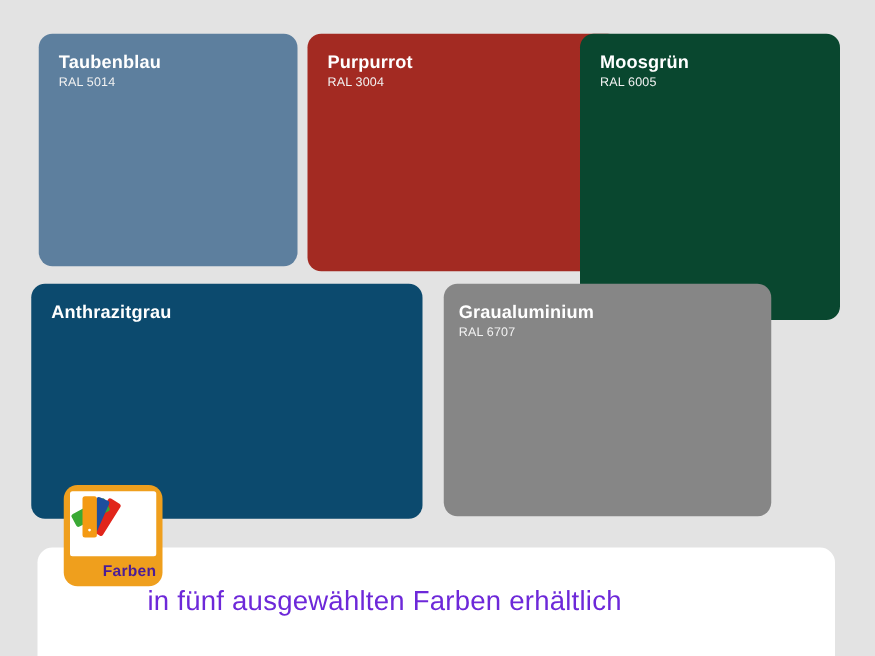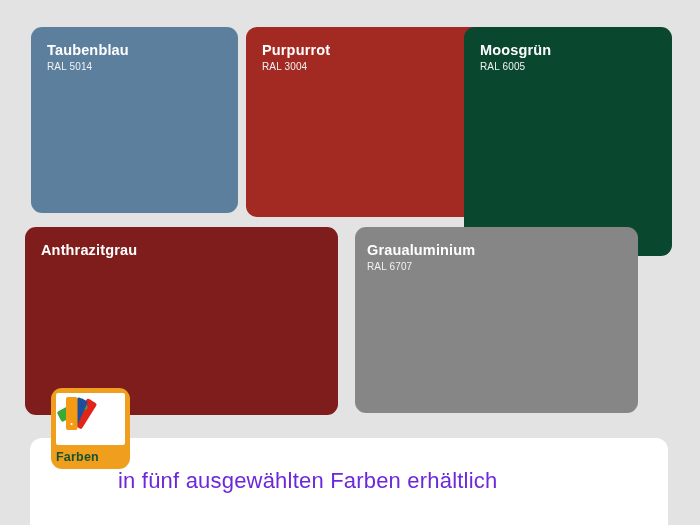--- a/index.html
+++ b/index.html
@@ -47,21 +47,21 @@
     line-height: 1.35;
     white-space: nowrap;
   }
 
   
   #sw-0 { left: 31px;  top: 27px;  width: 207px; height: 186px; }
   #sw-1 { left: 246px; top: 27px;  width: 251px; height: 190px; }
   #sw-2 { left: 464px; top: 27px;  width: 208px; height: 229px; }
   
   #sw-3 { left: 25px;  top: 227px; width: 313px; height: 188px; }
-  #sw-4 { left: 355px; top: 227px; width: 283px; height: 186px; padding-left: 12px; }
+  #sw-4 { left: 355px; top: 227px; width: 262px; height: 186px; padding-left: 12px; }
 
   
   #bottom-panel {
     position: absolute;
     left: 30px;
     top: 438px;
     width: 638px;
     height: 87px;
     background: #ffffff;
     border-radius: 12px 12px 0 0;
@@ -93,22 +93,22 @@
     width: 69px;
     height: 52px;
     background: #ffffff;
     border-radius: 2px;
     position: relative;
     overflow: hidden;
   }
   #logo-label {
     display: block;
     width: 100%;
-    text-align: left;
-    color: #14532d;
+    text-align: right;
+    color: #4c1d95;
     font-size: 12.5px;
     font-weight: bold;
     line-height: 24px;
     letter-spacing: 0.2px;
   }
   #logo-svg { position: absolute; left: 0; top: 0; }
 </style>
 </head>
 <body style="background: rgb(227, 227, 227);">
 
@@ -122,21 +122,21 @@
   <div class="swatch" id="sw-1" style="background: rgb(163, 42, 34);">
     <span class="sw-name">Purpurrot</span>
     <span class="sw-code">RAL 3004</span>
   </div>
 
   <div class="swatch" id="sw-2" style="background: rgb(9, 71, 47);">
     <span class="sw-name">Moosgrün</span>
     <span class="sw-code">RAL 6005</span>
   </div>
 
-  <div class="swatch" id="sw-3" style="background: #7f1d1d;">
+  <div class="swatch" id="sw-3" style="background: #0c4a6e;">
     <span class="sw-name">Anthrazitgrau</span>
   </div>
 
   <div class="swatch" id="sw-4" style="background: rgb(134, 134, 134);">
     <span class="sw-name">Graualuminium</span>
     <span class="sw-code">RAL 6707</span>
   </div>
 
   <div id="bottom-panel" style="background: rgb(255, 255, 255);"></div>
 

